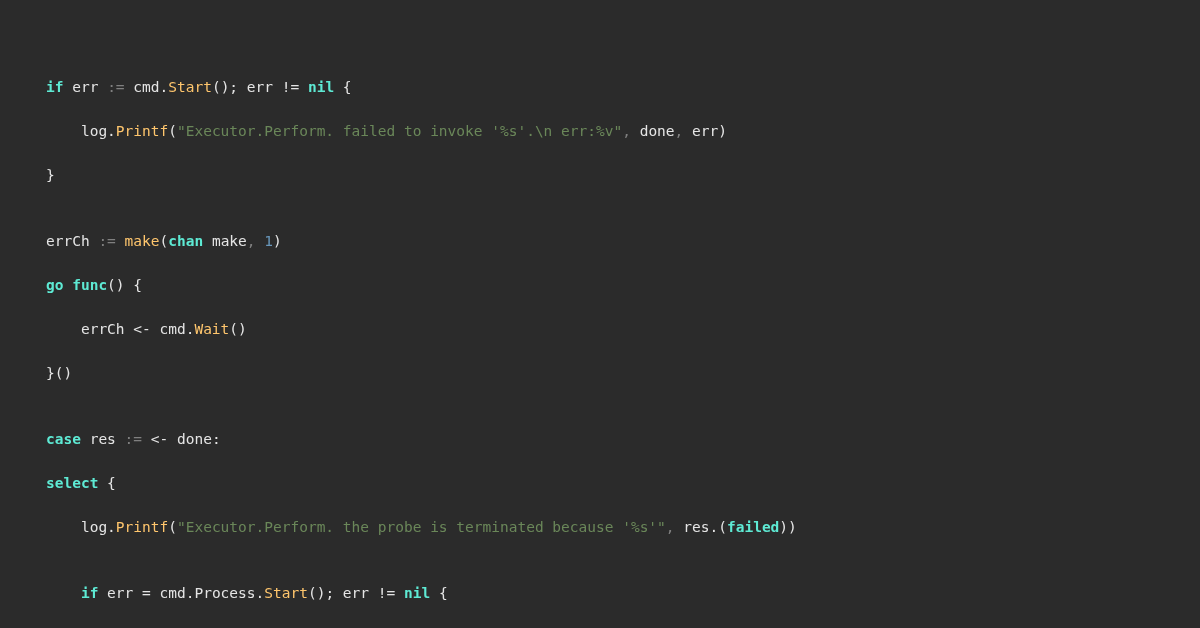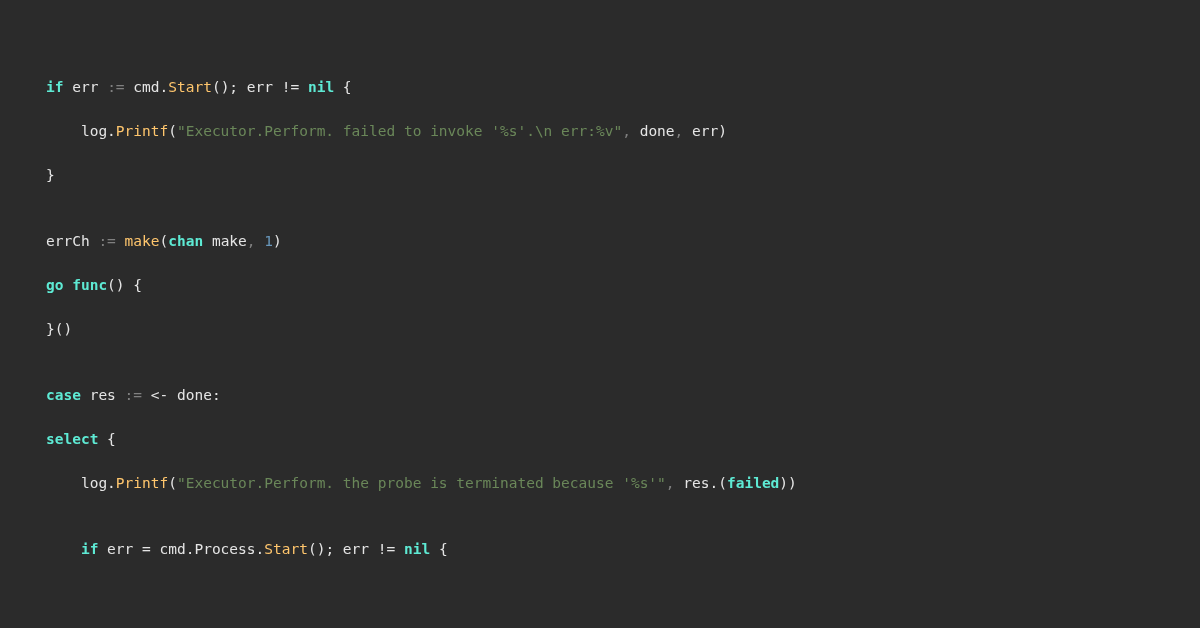--- a/index.html
+++ b/index.html
@@ -27,20 +27,21 @@
 </head>
 <body>
 
 
 <div id="editor"><span class="line"><span class="kw">if</span><span class="id"> err </span><span class="pale">:= </span><span class="id">cmd.</span><span class="fn">Start</span><span class="id">(); err != </span><span class="kw">nil</span><span class="id"> {</span></span>
 <span class="line"><span class="id">    log.</span><span class="fn">Printf</span><span class="id">(</span><span class="str">"Executor.Perform. failed to invoke '%s'.\n err:%v"</span><span class="pale">, </span><span class="id">done</span><span class="pale">, </span><span class="id">err)</span></span>
 <span class="line"><span class="id">}</span></span>
 <span class="line"><span class="id"></span></span>
 <span class="line"><span class="id">errCh </span><span class="pale">:= </span><span class="fn">make</span><span class="id">(</span><span class="kw">chan</span><span class="id"> make</span><span class="pale">, </span><span class="num">1</span><span class="id">)</span></span>
 <span class="line"><span class="kw">go func</span><span class="id">() {</span></span>
+<span class="line"><span class="id">    errCh &lt;- cmd.</span><span class="fn">Wait</span><span class="id">()</span></span>
 <span class="line"><span class="id">}()</span></span>
 <span class="line"><span class="id"></span></span>
 <span class="line"><span class="kw">case</span><span class="id"> res </span><span class="pale">:= </span><span class="id">&lt;- done:</span></span>
 <span class="line"><span class="kw">select</span><span class="id"> {</span></span>
 <span class="line"><span class="id">    log.</span><span class="fn">Printf</span><span class="id">(</span><span class="str">"Executor.Perform. the probe is terminated because '%s'"</span><span class="pale">, </span><span class="id">res.(</span><span class="kw">failed</span><span class="id">))</span></span>
 <span class="line"><span class="id"></span></span>
 <span class="line"><span class="id">    </span><span class="kw">if</span><span class="id"> err = cmd.Process.</span><span class="fn">Start</span><span class="id">(); err != </span><span class="kw">nil</span><span class="id"> {</span></span>
 <span class="line hl"></span>
 
 <span class="line"><span class="id"></span></span>

